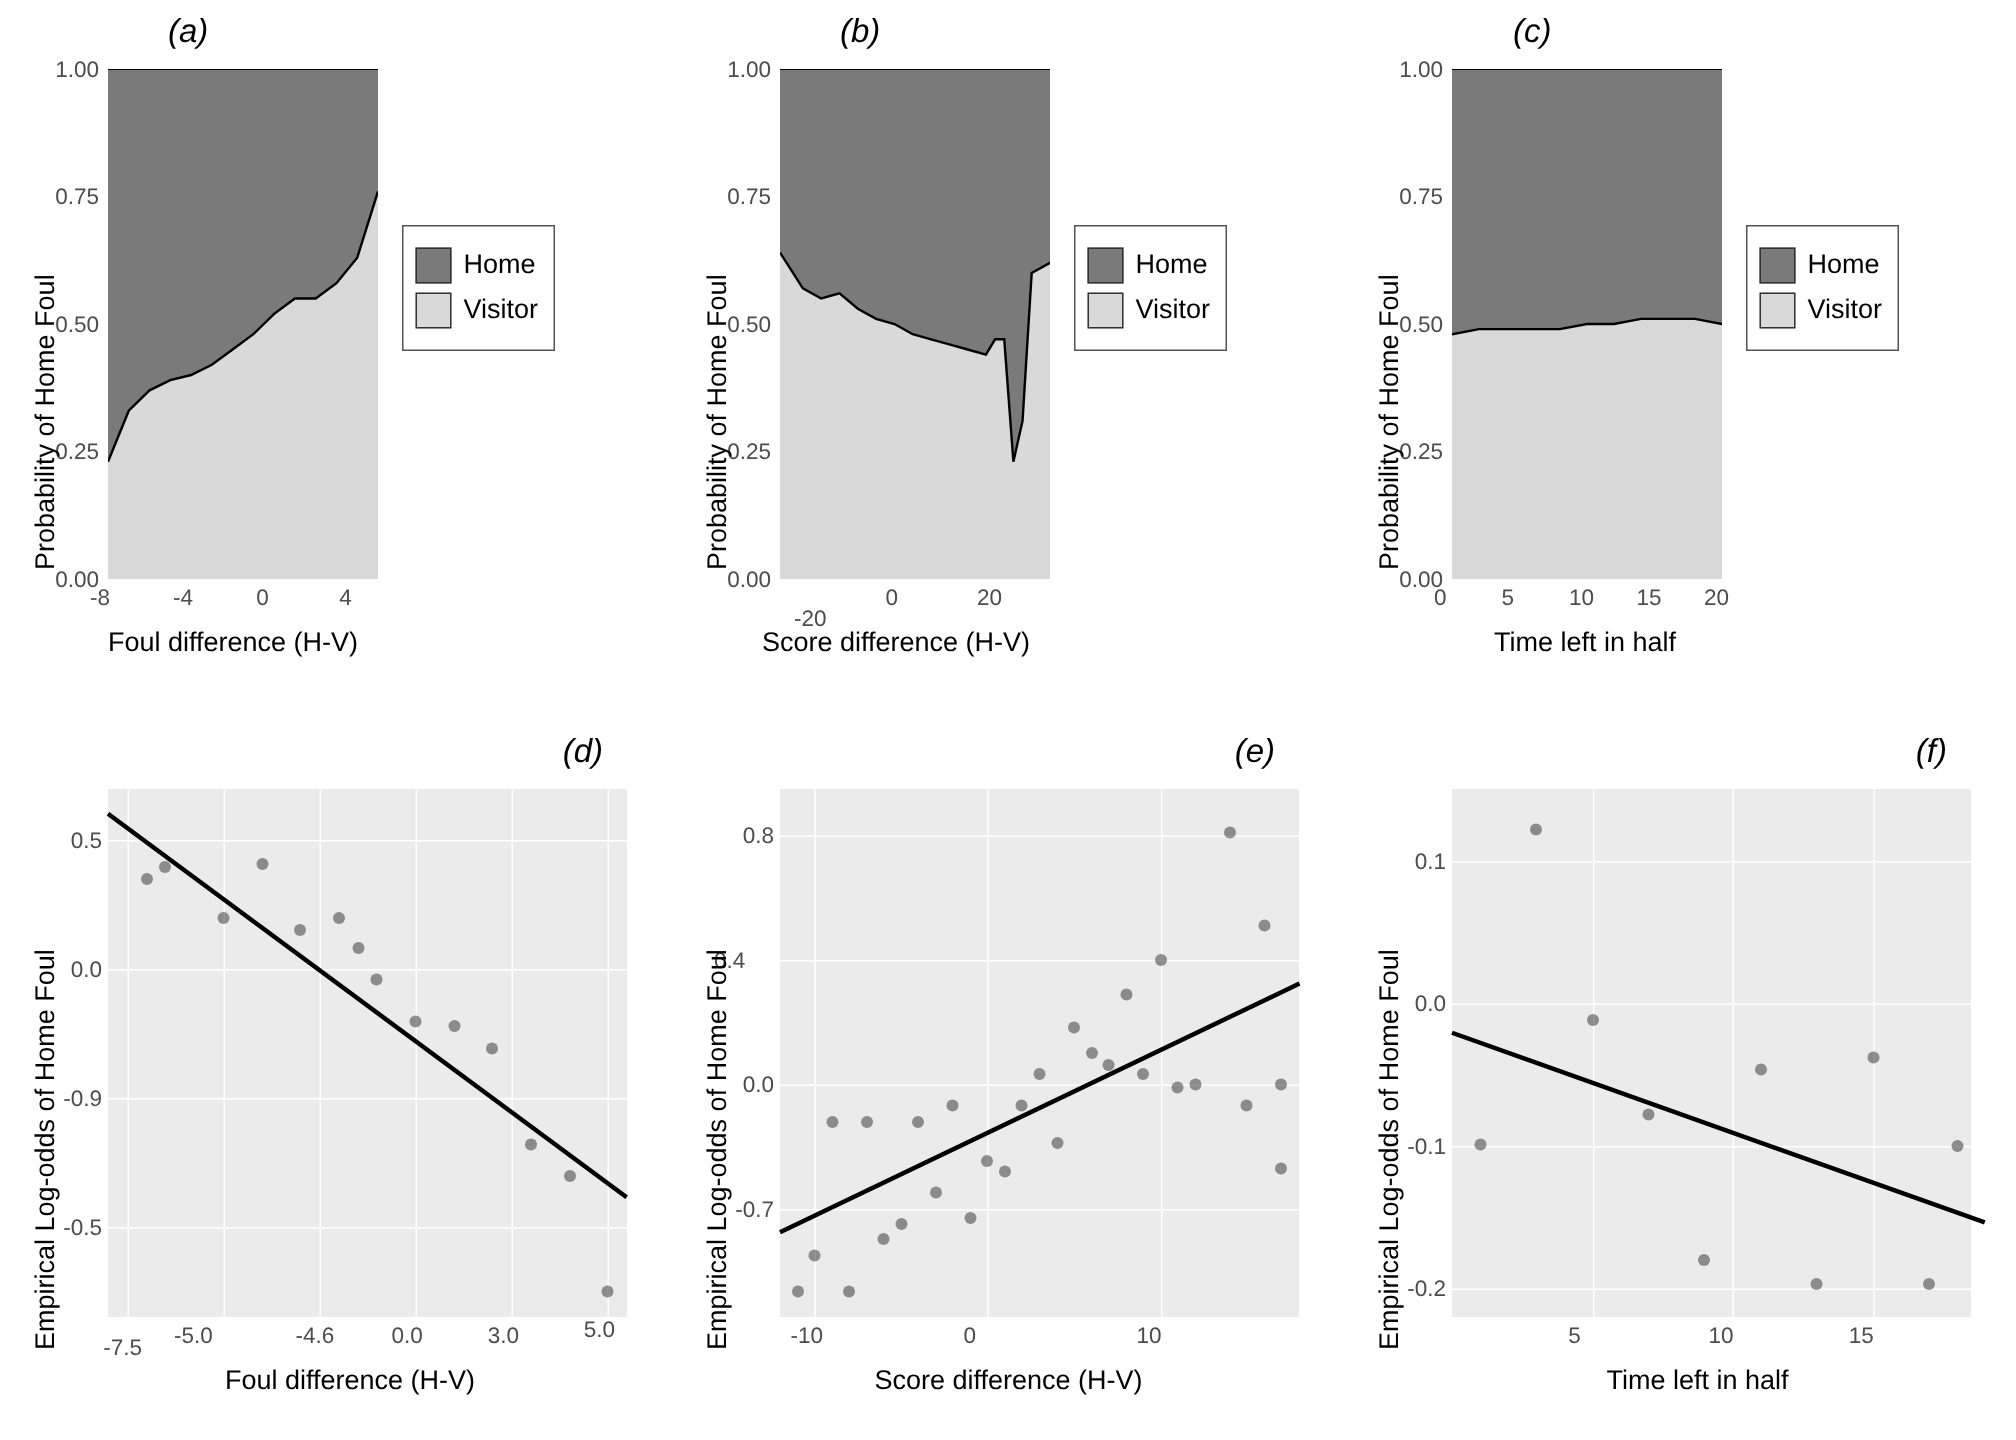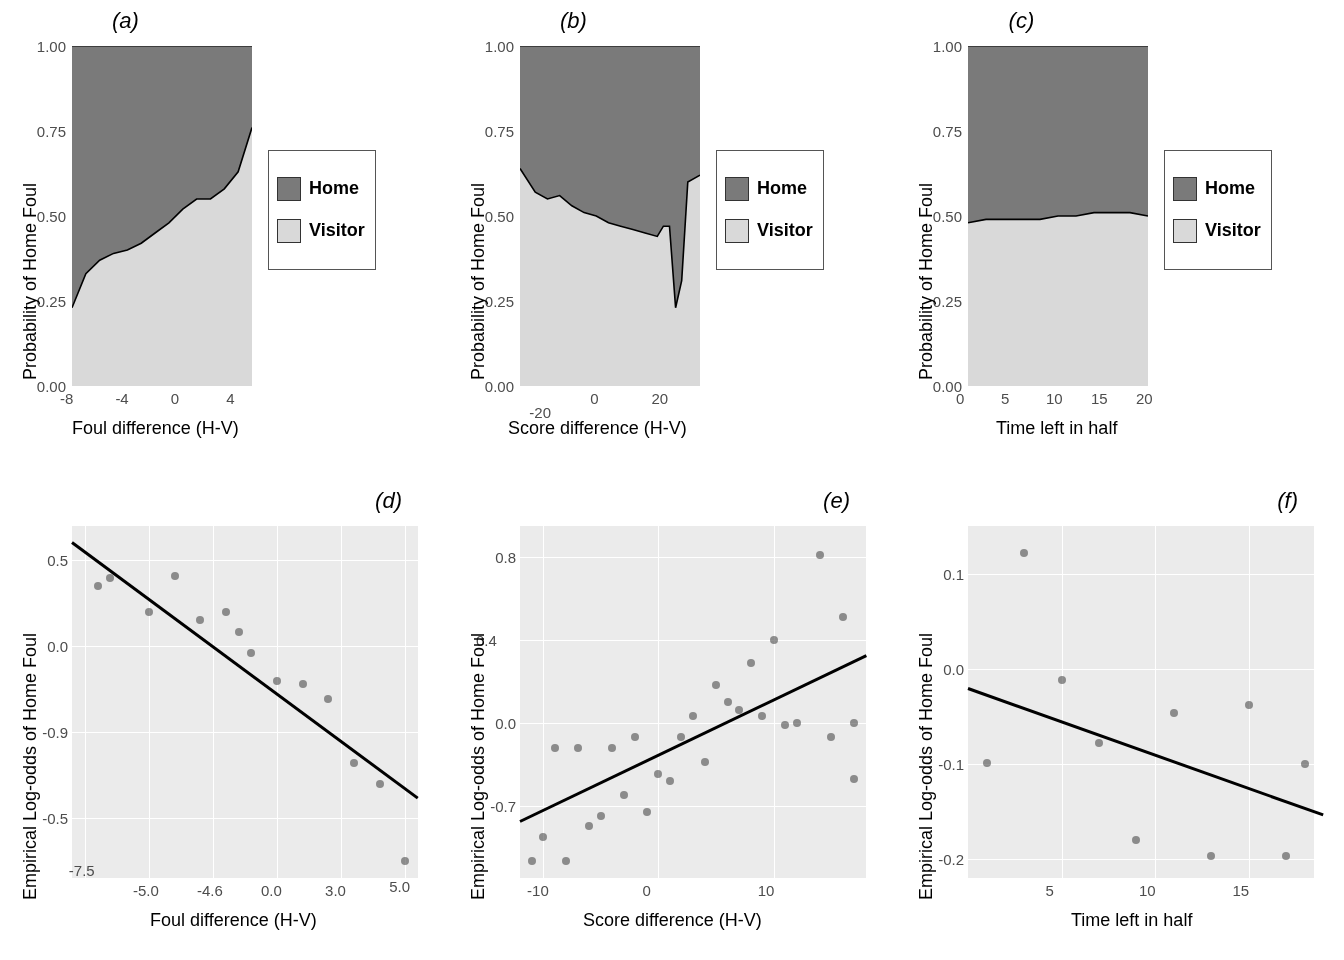--- a/index.html
+++ b/index.html
@@ -45,21 +45,21 @@
     position: absolute;
     font-size: 18px;
   }
   .legend .swatch {
     display: inline-block;
     width: 22px; height: 22px;
     border: 1px solid #333;
     vertical-align: middle;
     margin-right: 8px;
   }
-  .legend .row { margin: 18px 0; white-space: nowrap; font-weight: bold;}
+  .legend .row { margin: 6px 0; white-space: nowrap;}
   .sw-home { background: #7a7a7a; }
   .sw-visitor { background: #d9d9d9; }
 
   
   .ylab {
     position: absolute;
     transform: rotate(-90deg);
     transform-origin: left top;
     font-size: 18px;
     white-space: nowrap;
@@ -214,23 +214,23 @@
     <div class="panel bottom" id="panel-d">
         <div class="gridline-h" style="top: 291.902px;"></div>
         <div class="ticklabel" style="top: 283.902px; left: -44px; width: 40px; text-align: right;">-0.5</div>
         <div class="gridline-h" style="top: 206.049px;"></div>
         <div class="ticklabel" style="top: 198.049px; left: -44px; width: 40px; text-align: right;">-0.9</div>
         <div class="gridline-h" style="top: 120.195px;"></div>
         <div class="ticklabel" style="top: 112.195px; left: -44px; width: 40px; text-align: right;">0.0</div>
         <div class="gridline-h" style="top: 34.3415px;"></div>
         <div class="ticklabel" style="top: 26.3415px; left: -44px; width: 40px; text-align: right;">0.5</div>
         <div class="gridline-v" style="left: 12.8148px;"></div>
-        <div class="ticklabel" style="top: 336px; left: -3.18519px;">-7.5</div>
+        <div class="ticklabel" style="top: 364px; left: -3.18519px;">-7.5</div>
         <div class="gridline-v" style="left: 76.8889px;"></div>
-        <div class="ticklabel" style="top: 356px; left: 61px;">-5.0</div>
+        <div class="ticklabel" style="top: 356px; left: 44px;">-5.0</div>
         <div class="gridline-v" style="left: 140.963px;"></div>
         <div class="ticklabel" style="top: 356px; left: 124.963px;">-4.6</div>
         <div class="gridline-v" style="left: 205.037px;"></div>
         <div class="ticklabel" style="top: 356px; left: 189.037px;">0.0</div>
         <div class="gridline-v" style="left: 269.111px;"></div>
         <div class="ticklabel" style="top: 356px; left: 253.111px;">3.0</div>
         <div class="gridline-v" style="left: 333.185px;"></div>
         <div class="ticklabel" style="top: 352px; left: 317.185px;">5.0</div>
         <div class="pt" style="left: 25.6296px; top: 60.0976px;"></div>
         <div class="pt" style="left: 38.4444px; top: 51.5122px;"></div>

